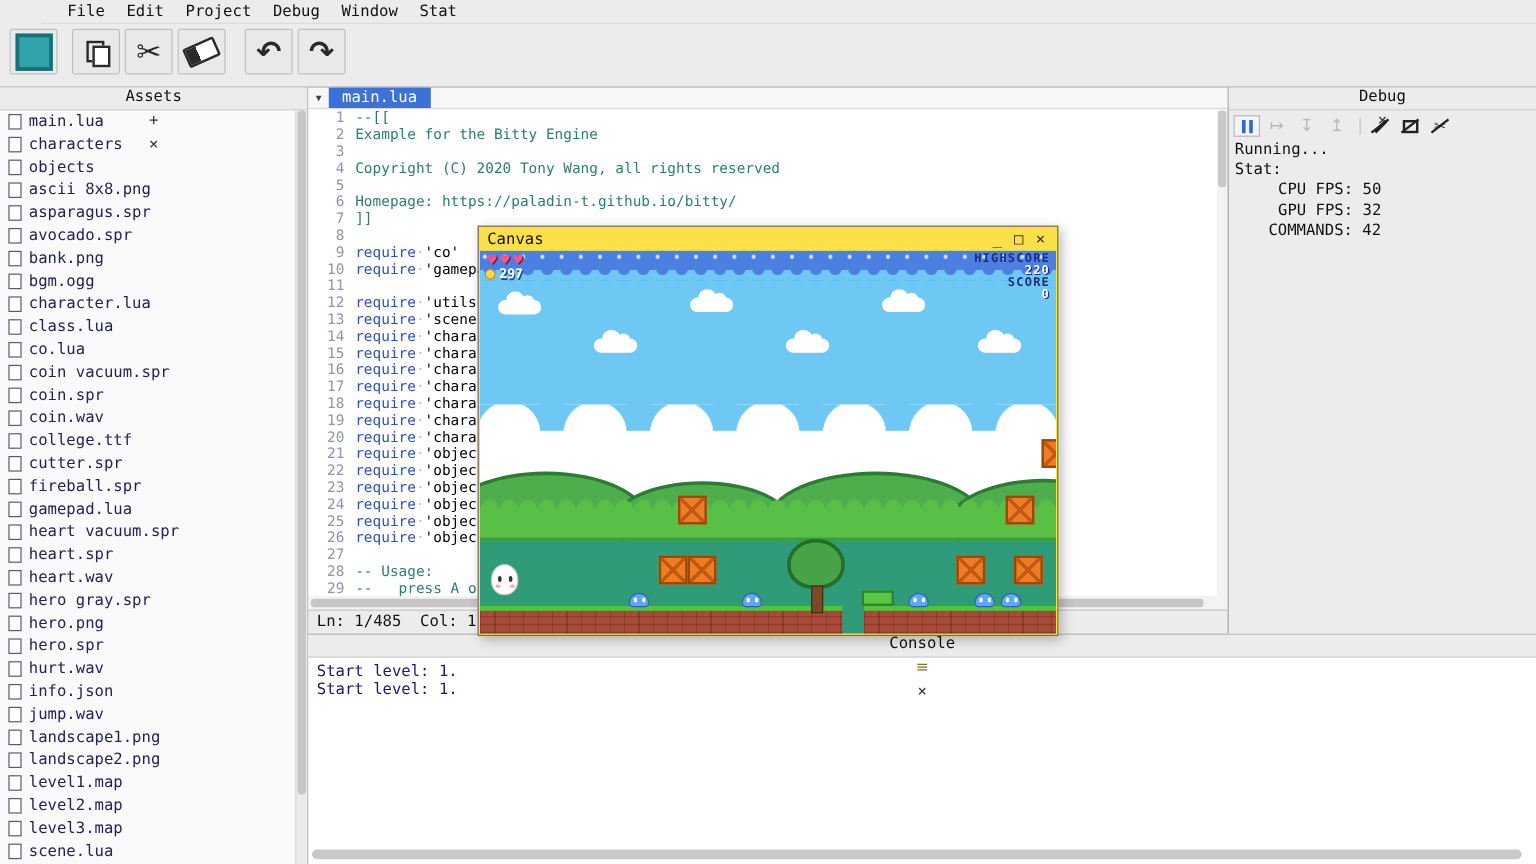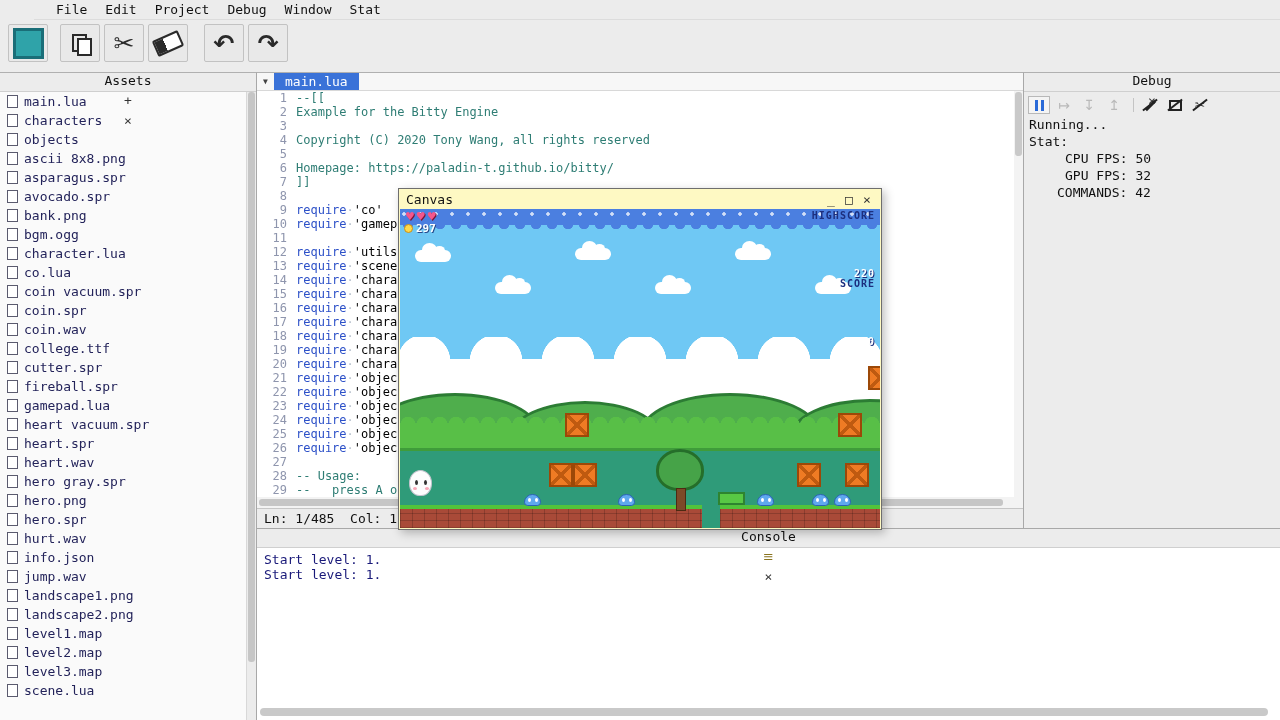--- a/index.html
+++ b/index.html
@@ -74,21 +74,21 @@
   .step{color:#b9b9b9;font-family:"DejaVu Sans",sans-serif;font-size:14px;}
   .dbg-sep{width:1px;height:14px;background:#c4c4c4;margin:0 5px;}
   .bp-pencil{width:13px;height:3px;background:#222;transform:rotate(-45deg);}
   .bp-rect{width:9px;height:7px;border:2px solid #222;box-sizing:content-box;}
   .bp-cut{font-family:"DejaVu Sans",sans-serif;font-size:12px;color:#222;line-height:1;}
   .slash::after{content:"";position:absolute;left:2px;top:8px;width:18px;height:2px;background:#222;transform:rotate(-38deg);}
   .dbg-line{padding-left:5px;line-height:17px;}
   .ind1{padding-left:41px;} .ind2{padding-left:33px;}
 
   
-  .win{position:absolute;left:398px;top:188px;width:484px;height:342px;background:#fef9c3;border:1px solid #6e6e6e;
+  .win{position:absolute;left:398px;top:188px;width:484px;height:342px;background:#fde047;border:1px solid #6e6e6e;
        box-shadow:3px 3px 9px rgba(0,0,0,.25);box-sizing:border-box;z-index:50;}
   .win-title{height:20px;display:flex;align-items:center;padding:0 7px;gap:4px;}
   .win-title .t{flex:1;}
   .win-btn{width:14px;text-align:center;color:#333;}
 
   
   .game{position:absolute;left:1px;top:20px;width:480px;height:319px;background:#6fc8f4;overflow:hidden;}
   .game *{position:absolute;}
   .wave{left:0;top:0;width:480px;height:16px;background:#4b7fe0;}
   .wave::before{content:"";position:absolute;inset:0;
@@ -96,21 +96,21 @@
   .wave::after{content:"";position:absolute;left:0;right:0;bottom:-9px;height:10px;
     background-image:radial-gradient(circle at 8px 0px,#4b7fe0 5px,transparent 5.5px);background-size:16px 10px;background-repeat:repeat-x;}
   .hearts{left:5px;top:1px;font:bold 11px "DejaVu Sans",sans-serif;color:#f4568c;letter-spacing:1px;
           text-shadow:1px 1px 0 #7c1435;}
   .coinrow{left:4px;top:13px;display:flex;align-items:center;gap:3px;}
   .coin-ico{position:static;width:9px;height:9px;border-radius:50%;background:#ffd94a;border:1px solid #c8901a;box-sizing:border-box;}
   .coin-count{position:static;font-weight:bold;font-size:11px;color:#fff;text-shadow:1px 1px 0 #274a8c;}
   .hud-right{right:5px;top:2px;text-align:right;}
   .hud-label{position:static;display:block;font-weight:bold;font-size:10px;color:#1c2f7e;letter-spacing:1px;line-height:10px;}
   .hud-value{position:static;display:block;font-weight:bold;font-size:10px;color:#fff;letter-spacing:1px;line-height:10px;
-             text-shadow:1px 1px 0 #1c2f7e;margin-top:48px;}
+             text-shadow:1px 1px 0 #1c2f7e;}
   .cloud{width:36px;height:12px;background:#fff;border-radius:7px;}
   .cloud::before{content:"";position:absolute;left:7px;top:-7px;width:15px;height:13px;background:#fff;border-radius:50%;}
   .cloud::after{content:"";position:absolute;left:19px;top:-4px;width:11px;height:9px;background:#fff;border-radius:50%;}
   .cloudband{left:-8px;top:150px;width:496px;height:64px;background:#fff;}
   .cloudband::before{content:"";position:absolute;top:-22px;left:0;right:0;height:24px;
     background-image:radial-gradient(circle at 32px 24px,#fff 26px,transparent 26.5px);background-size:72px 24px;background-repeat:repeat-x;}
   .hill{background:#4fae4c;border:3px solid #2c7c34;border-radius:50%;box-sizing:border-box;}
   .grass{left:0;top:214px;width:480px;height:28px;background:#58bf47;}
   .grass::before{content:"";position:absolute;top:-7px;left:0;right:0;height:8px;
     background-image:radial-gradient(circle at 8px 8px,#58bf47 7px,transparent 7.5px);background-size:16px 8px;background-repeat:repeat-x;}
@@ -209,20 +209,24 @@
         <div class="asset-row">
           <span class="file-ico"></span>
           <span class="asset-label">bgm.ogg</span>
         </div>
         <div class="asset-row">
           <span class="file-ico"></span>
           <span class="asset-label">character.lua</span>
         </div>
         <div class="asset-row">
           <span class="file-ico"></span>
+          <span class="asset-label">class.lua</span>
+        </div>
+        <div class="asset-row">
+          <span class="file-ico"></span>
           <span class="asset-label">co.lua</span>
         </div>
         <div class="asset-row">
           <span class="file-ico"></span>
           <span class="asset-label">coin vacuum.spr</span>
         </div>
         <div class="asset-row">
           <span class="file-ico"></span>
           <span class="asset-label">coin.spr</span>
         </div>

